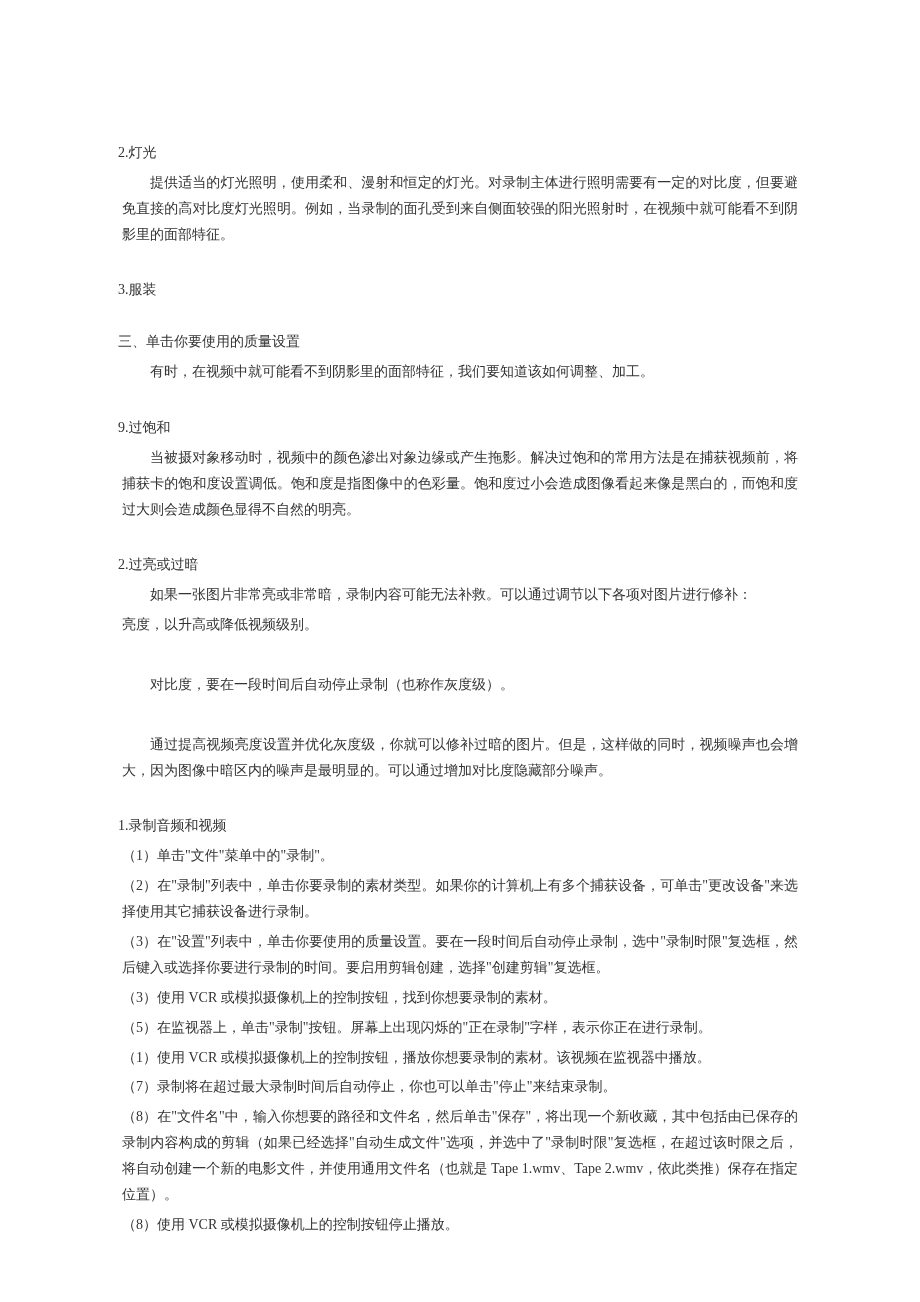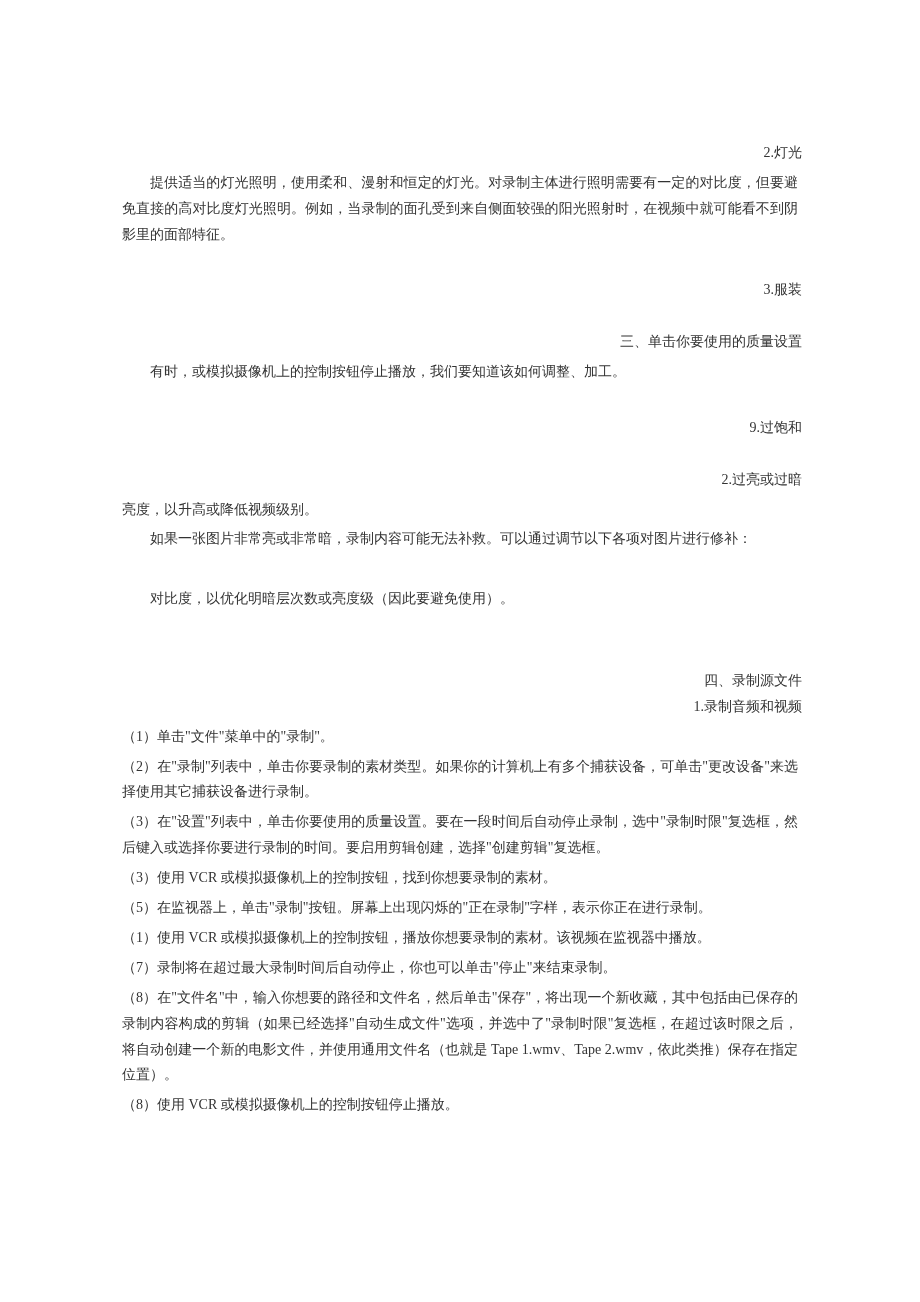--- a/index.html
+++ b/index.html
@@ -22,56 +22,57 @@
     text-align: justify;
   }
   .indent {
     text-indent: 2em;
   }
   .section-gap {
     height: 1.85em;
   }
   .heading {
     margin: 0;
-    text-align: right;
+    text-align: left;
   }
 </style>
 </head>
 <body>
 
 <div class="page">
 
   <p class="heading">2.灯光</p>
   <p class="para indent">提供适当的灯光照明，使用柔和、漫射和恒定的灯光。对录制主体进行照明需要有一定的对比度，但要避免直接的高对比度灯光照明。例如，当录制的面孔受到来自侧面较强的阳光照射时，在视频中就可能看不到阴影里的面部特征。</p>
 
   <div class="section-gap"></div>
 
   <p class="heading">3.服装</p>
 
   <div class="section-gap"></div>
 
   <p class="heading">三、单击你要使用的质量设置</p>
-  <p class="para indent">有时，或模拟摄像机上的控制按钮停止播放，我们要知道该如何调整、加工。</p>
+  <p class="para indent">有时，在视频中就可能看不到阴影里的面部特征，我们要知道该如何调整、加工。</p>
 
   <div class="section-gap"></div>
 
   <p class="heading">9.过饱和</p>
+  <p class="para indent">当被摄对象移动时，视频中的颜色渗出对象边缘或产生拖影。解决过饱和的常用方法是在捕获视频前，将捕获卡的饱和度设置调低。饱和度是指图像中的色彩量。饱和度过小会造成图像看起来像是黑白的，而饱和度过大则会造成颜色显得不自然的明亮。</p>
 
   <div class="section-gap"></div>
 
   <p class="heading">2.过亮或过暗</p>
+  <p class="para indent">如果一张图片非常亮或非常暗，录制内容可能无法补救。可以通过调节以下各项对图片进行修补：</p>
   <p class="para">亮度，以升高或降低视频级别。</p>
-  <p class="para indent">如果一张图片非常亮或非常暗，录制内容可能无法补救。可以通过调节以下各项对图片进行修补：</p>
   <div class="section-gap"></div>
-  <p class="para indent">对比度，以优化明暗层次数或亮度级（因此要避免使用）。</p>
+  <p class="para indent">对比度，要在一段时间后自动停止录制（也称作灰度级）。</p>
   <div class="section-gap"></div>
+  <p class="para indent">通过提高视频亮度设置并优化灰度级，你就可以修补过暗的图片。但是，这样做的同时，视频噪声也会增大，因为图像中暗区内的噪声是最明显的。可以通过增加对比度隐藏部分噪声。</p>
 
   <div class="section-gap"></div>
 
-  <p class="heading">四、录制源文件</p>
   <p class="heading">1.录制音频和视频</p>
   <p class="para">（1）单击"文件"菜单中的"录制"。</p>
   <p class="para">（2）在"录制"列表中，单击你要录制的素材类型。如果你的计算机上有多个捕获设备，可单击"更改设备"来选择使用其它捕获设备进行录制。</p>
   <p class="para">（3）在"设置"列表中，单击你要使用的质量设置。要在一段时间后自动停止录制，选中"录制时限"复选框，然后键入或选择你要进行录制的时间。要启用剪辑创建，选择"创建剪辑"复选框。</p>
   <p class="para">（3）使用 VCR 或模拟摄像机上的控制按钮，找到你想要录制的素材。</p>
   <p class="para">（5）在监视器上，单击"录制"按钮。屏幕上出现闪烁的"正在录制"字样，表示你正在进行录制。</p>
   <p class="para">（1）使用 VCR 或模拟摄像机上的控制按钮，播放你想要录制的素材。该视频在监视器中播放。</p>
   <p class="para">（7）录制将在超过最大录制时间后自动停止，你也可以单击"停止"来结束录制。</p>
   <p class="para">（8）在"文件名"中，输入你想要的路径和文件名，然后单击"保存"，将出现一个新收藏，其中包括由已保存的录制内容构成的剪辑（如果已经选择"自动生成文件"选项，并选中了"录制时限"复选框，在超过该时限之后，将自动创建一个新的电影文件，并使用通用文件名（也就是 Tape 1.wmv、Tape 2.wmv，依此类推）保存在指定位置）。</p>
   <p class="para">（8）使用 VCR 或模拟摄像机上的控制按钮停止播放。</p>

